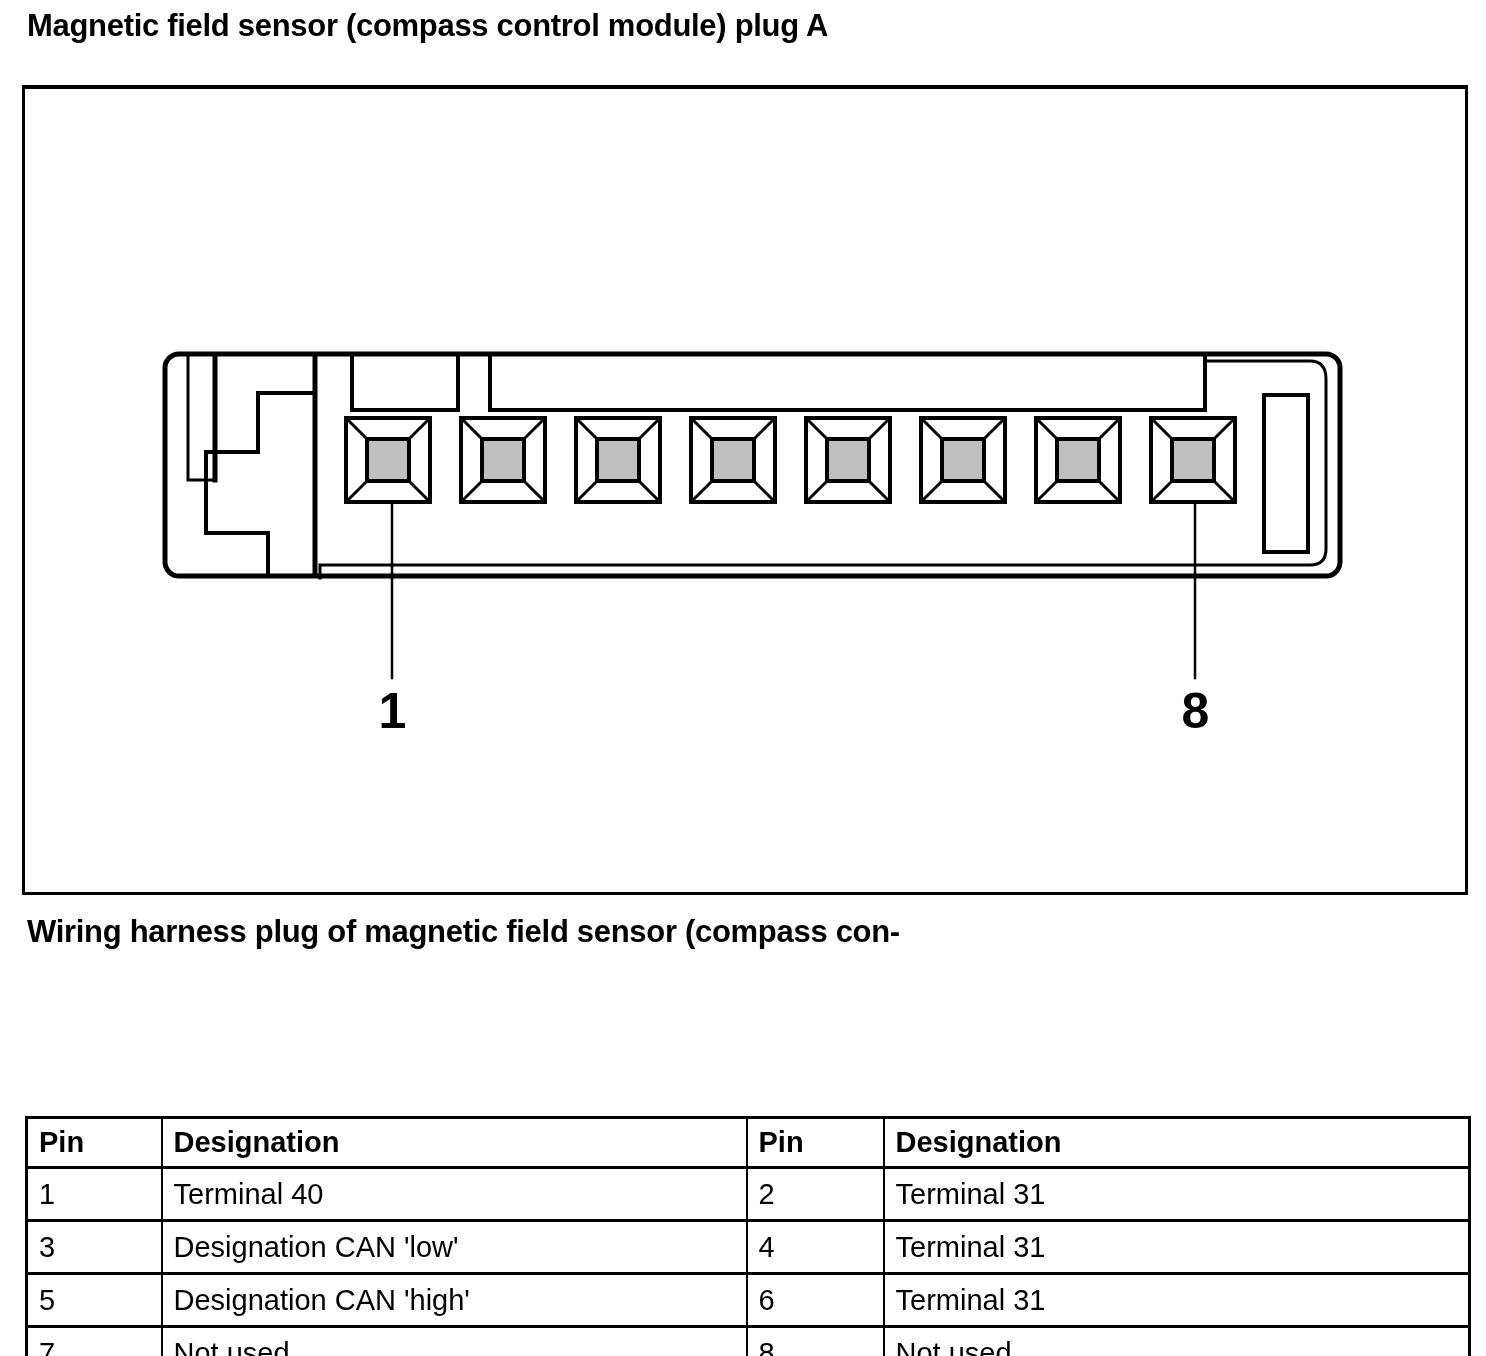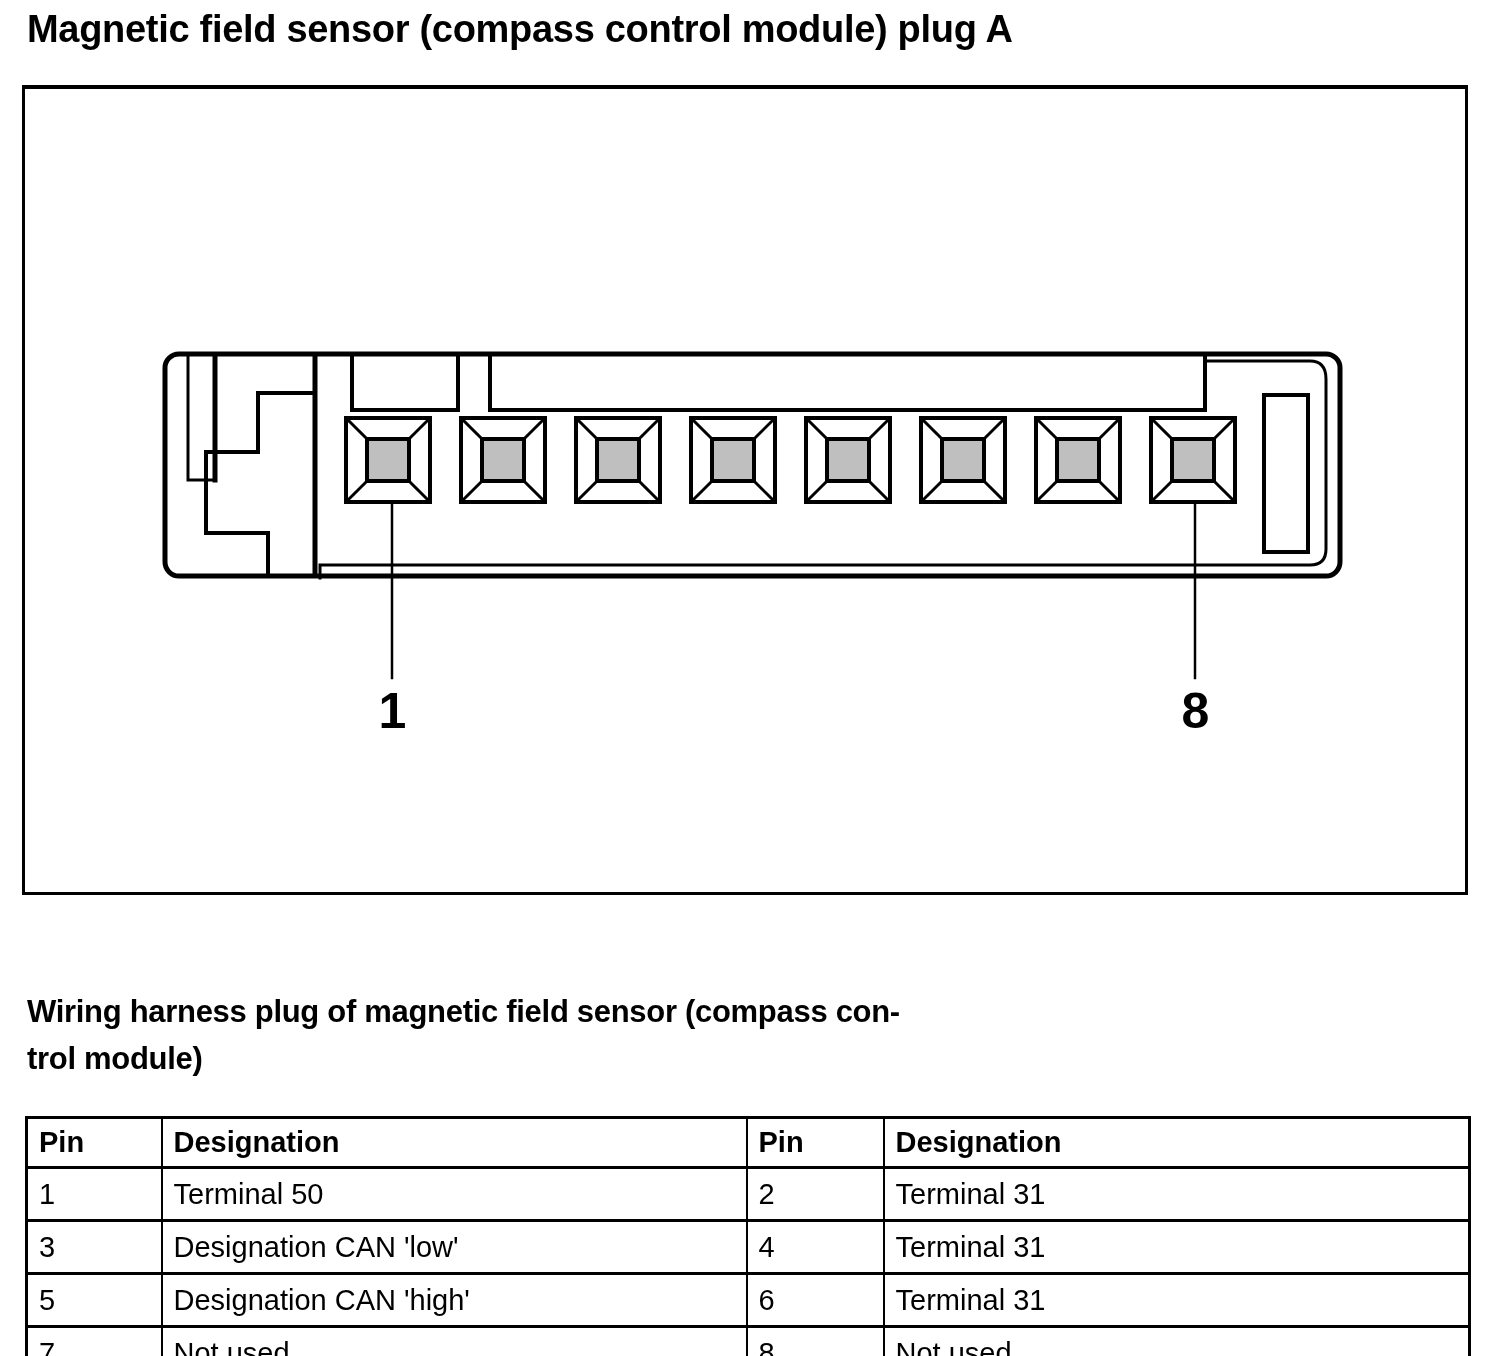--- a/index.html
+++ b/index.html
@@ -4,41 +4,41 @@
 <style>
   html,body{margin:0;padding:0;background:#ffffff;}
   body{
     position:relative;
     width:1486px;height:1356px;
     font-family:"Liberation Sans", sans-serif;
     color:#000;
   }
   .page-title{
     position:absolute;left:27px;top:8px;
-    font-size:38px;font-weight:700;letter-spacing:-0.3px;
+    font-size:31px;font-weight:700;letter-spacing:-0.3px;
     white-space:nowrap;
   }
   .figure-box{
     position:absolute;left:22px;top:85px;
     width:1446px;height:810px;
     box-sizing:border-box;
     border:3px solid #000;
     border-top-width:4px;
     background:#fff;
   }
   .figure-box svg{display:block;}
   .pin-callout{
     position:absolute;top:593px;width:44px;height:58px;
     font-size:50px;font-weight:600;letter-spacing:-1px;
     text-align:center;line-height:58px;
   }
   .callout-1{left:345px;}
   .callout-8{left:1148px;}
   .figure-caption{
-    position:absolute;left:27px;top:988px;
+    position:absolute;left:27px;top:908px;
     font-size:31px;font-weight:700;letter-spacing:-0.3px;
     line-height:47px;
   }
   table.pin-table{
     position:absolute;left:25px;top:1073px;
     width:1443px;
     border-collapse:collapse;table-layout:fixed;
     font-size:29px;
     border:3px solid #000;
     border-bottom:5px solid #000;
@@ -160,42 +160,41 @@
     <path d="M 367,414 V 589" stroke-width="2.5"></path>
     <path d="M 1170,414 V 589" stroke-width="2.5"></path>
   </svg>
 
   <div class="pin-callout callout-1">1</div>
   <div class="pin-callout callout-8">8</div>
 </div>
 
 <div class="figure-caption">
   <div>Wiring harness plug of magnetic field sensor (compass con-</div>
-  <div>trol module)</div>
 </div>
 
 <table class="pin-table">
   <colgroup>
     <col class="c-pin">
       <col class="c-des1">
       <col class="c-pin2">
       <col class="c-des2">
   </colgroup>
   <thead>
       <tr>
         <th>Pin</th>
         <th>Designation</th>
         <th>Pin</th>
         <th>Designation</th>
       </tr>
     </thead>
   <tbody>
       <tr>
         <td>1</td>
-        <td>Terminal 50</td>
+        <td>Terminal 40</td>
         <td>2</td>
         <td>Terminal 31</td>
       </tr>
       <tr>
         <td>3</td>
         <td>Designation CAN 'low'</td>
         <td>4</td>
         <td>Terminal 31</td>
       </tr>
       <tr>

